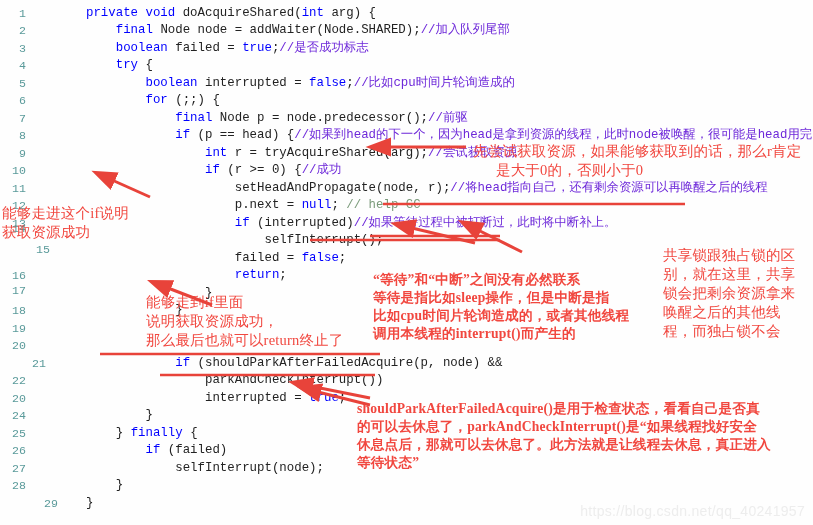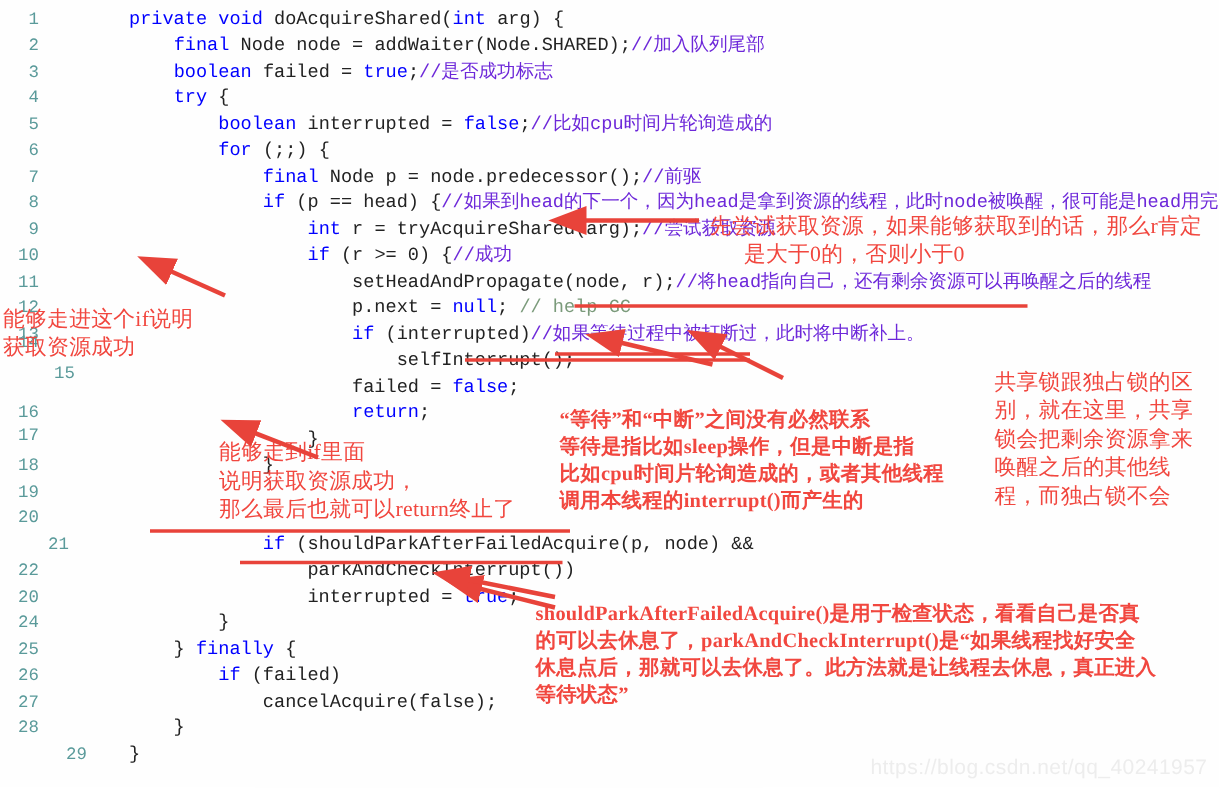--- a/index.html
+++ b/index.html
@@ -139,21 +139,21 @@
       <div class="code-line" style="top: 372px;"><span class="code-text"><span class="id">                parkAndCheckInterrupt())</span></span></div>
       <div class="gutter" style="top: 389.5px;">20</div>
       <div class="code-line" style="top: 389.5px;"><span class="code-text"><span class="id">                interrupted = </span><span class="lit">true</span><span class="id">;</span></span></div>
       <div class="gutter" style="top: 407px;">24</div>
       <div class="code-line" style="top: 407px;"><span class="code-text"><span class="id">        }</span></span></div>
       <div class="gutter" style="top: 424.5px; font-family: Liberation Mono, monospace;">25</div>
       <div class="code-line" style="top: 424.5px;"><span class="code-text"><span class="id">    } </span><span class="kw">finally </span><span class="id">{</span></span></div>
       <div class="gutter" style="top: 442px;">26</div>
       <div class="code-line" style="top: 442px;"><span class="code-text"><span class="id">        </span><span class="kw">if </span><span class="id">(failed)</span></span></div>
       <div class="gutter" style="top: 459.5px;">27</div>
-      <div class="code-line" style="top: 459.5px;"><span class="code-text"><span class="id">            cancelAcquire(false);</span></span></div>
+      <div class="code-line" style="top: 459.5px;"><span class="code-text"><span class="id">            selfInterrupt(node);</span></span></div>
       <div class="gutter" style="top: 477px;">28</div>
       <div class="code-line" style="top: 477px;"><span class="code-text"><span class="id">    }</span></span></div>
       <div class="gutter" style="top: 494.5px; padding-left: 32px;">29</div>
       <div class="code-line" style="top: 494.5px;"><span class="code-text"><span class="id">}</span></span></div>
     </div>
 
   <div id="anno-layer">
       <div class="anno" style="left: 473px; top: 142px; width: 345px; font-size: 14.5px;">先尝试获取资源，如果能够获取到的话，那么r肯定
       是大于0的，否则小于0</div>
       <div class="anno" style="left: 2px; top: 204px; width: 155px; font-size: 14.5px;">能够走进这个if说明

